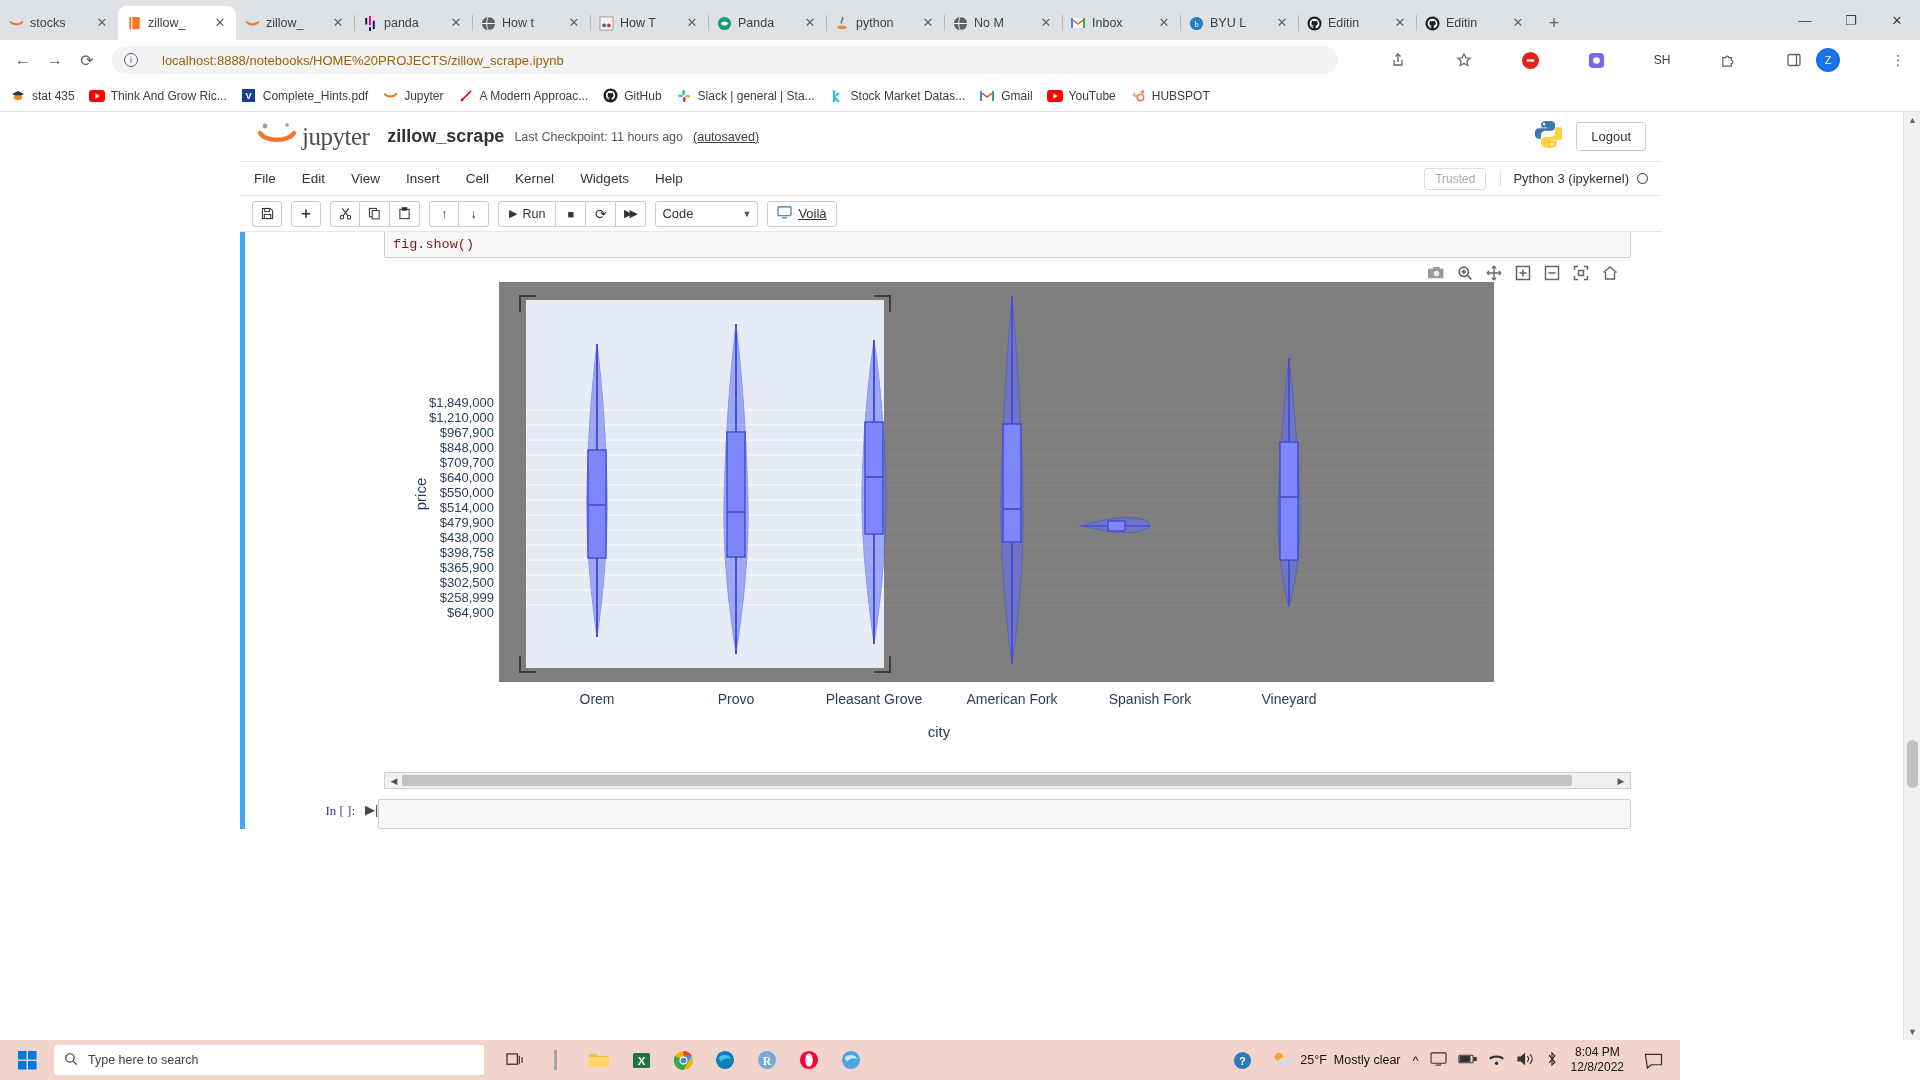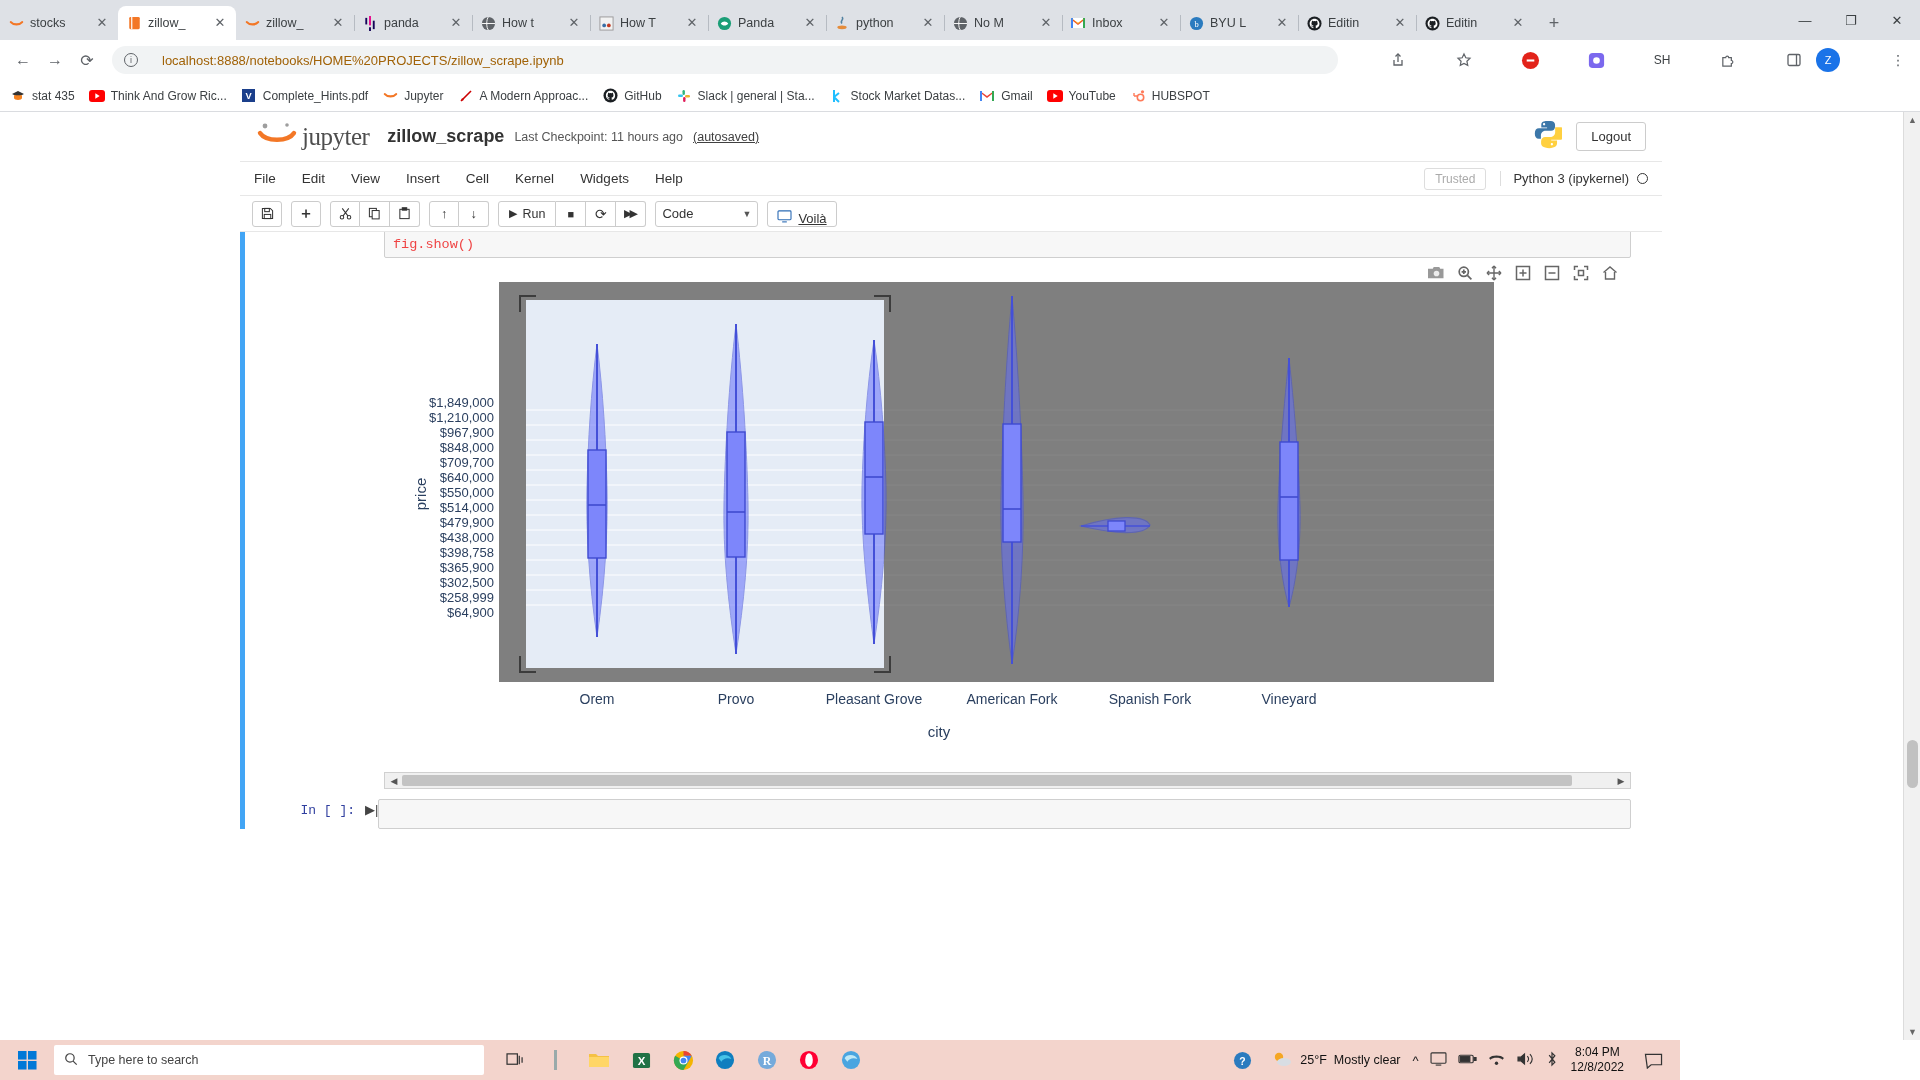--- a/index.html
+++ b/index.html
@@ -89,45 +89,45 @@
           align-items:center; justify-content:center; font-size:12.5px; color:#333; padding:0 6px; }
   .tgroup .tbtn + .tbtn { border-left:none; }
   .tgroup .tbtn:first-child { border-radius:3px 0 0 3px; }
   .tgroup .tbtn:last-child { border-radius:0 3px 3px 0; }
   .tgroup .tbtn:only-child { border-radius:3px; }
   .runbtn { padding:0 10px; gap:5px; }
   .celltype { height:26px; border:1px solid #ccc; border-radius:3px; width:103px; font-size:13px;
               color:#333; padding:0 6px; background:#fff; display:flex; align-items:center;
               justify-content:space-between; margin-right:9px; }
   .voila { height:26px; border:1px solid #ccc; border-radius:3px; padding:0 9px; display:flex;
-           align-items:flex-end; gap:6px; font-size:13px; color:#333; background:#fff;text-decoration:underline; }
+           align-items:center; gap:6px; font-size:13px; color:#333; background:#fff;text-decoration:underline; }
 
   
   .nbbody { position:absolute; top:120px; left:0; right:0; bottom:0; overflow:hidden; background:#fff; }
   .cell-in { position:relative; display:flex; }
   .cell-bar { width:5px; background:#42a5f5; flex:0 0 5px; }
   .cell-inner { flex:1 1 auto; padding-left:0; }
   .codebox { margin-left:139px; margin-right:31px; background:#f7f7f7; border:1px solid #cfcfcf;
              border-radius:2px; font-family:"Liberation Mono", monospace; font-size:13.5px;
-             color:#ef4444; padding:4px 8px; line-height:20px; }
+             color:#7f1d1d; padding:4px 8px; line-height:20px; }
 
   
   .plotwrap { margin-left:139px; margin-right:31px; position:relative; }
   .modebar { display:flex; justify-content:flex-end; gap:11px; padding:6px 12px 0 0; color:#888; font-size:14px; }
   .modebar .mb { width:18px; height:18px; display:flex; align-items:center; justify-content:center; }
 
   svg.plot { display:block; }
 
   .hscroll { margin-left:139px; margin-right:31px; height:17px; background:#f0f0f0;
              border:1px solid #d0d0d0; display:flex; align-items:center; position:relative; }
   .hscroll .arrow { width:14px; text-align:center; font-size:9px; color:#555; }
   .hscroll .thumb { position:absolute; left:17px; right:58px; top:2px; bottom:2px; background:#c3c3c3; border-radius:2px; }
 
   .nextprompt { margin-left:0; display:flex; align-items:flex-start; margin-top:10px; }
-  .prompt-label { width:120px; text-align:right; padding-right:10px; font-family:Liberation Mono, monospace;
+  .prompt-label { width:120px; text-align:right; padding-right:10px; font-family:Liberation Serif, serif;
                   font-size:13px; color:#303f9f; padding-top:4px; }
   .nextbox { flex:1 1 auto; margin-right:31px; background:#f7f7f7; border:1px solid #cfcfcf;
              height:30px; border-radius:2px; }
   .playicon { color:#444; font-size:13px; padding-top:3px; }
 
   
   .pagescroll { position:absolute; right:0; top:0; bottom:0; width:17px; background:#f1f1f1;
                 border-left:1px solid #dcdcdc; }
   .pagescroll .pthumb { position:absolute; right:2px; width:11px; background:#c1c1c1; border-radius:6px;
                         top:628px; height:48px; }

